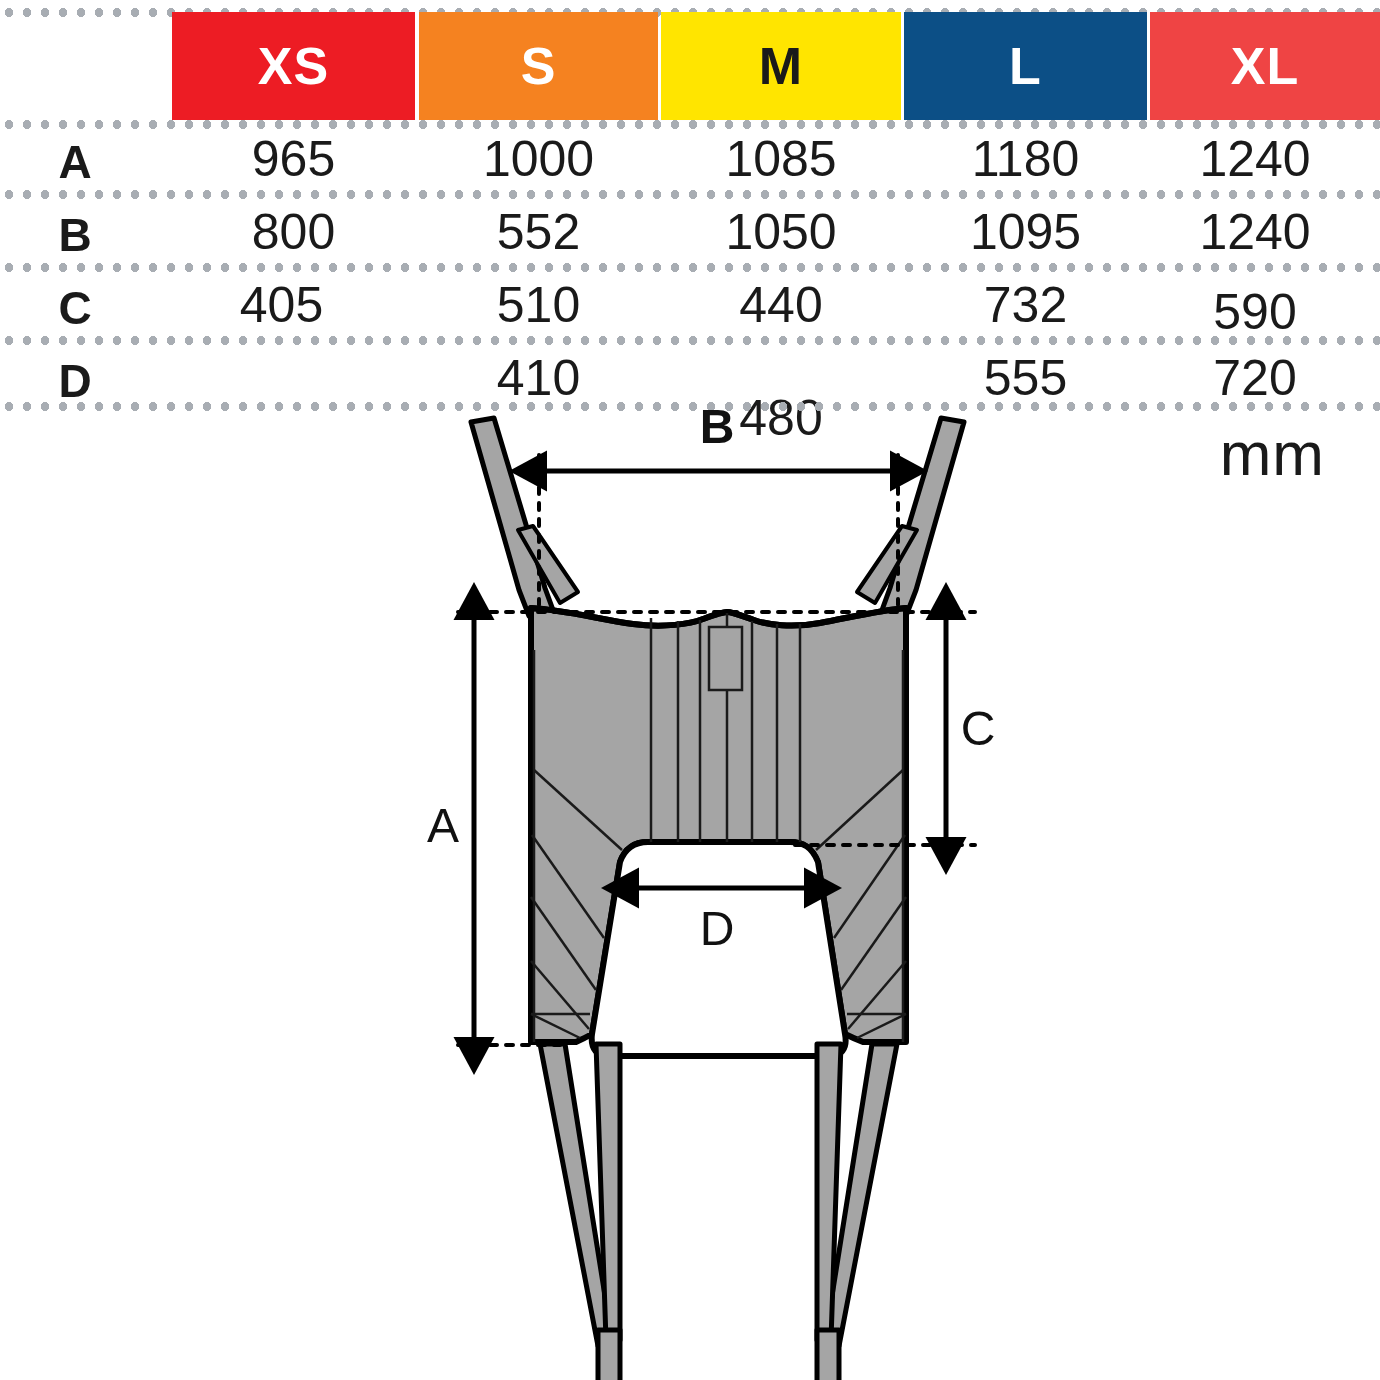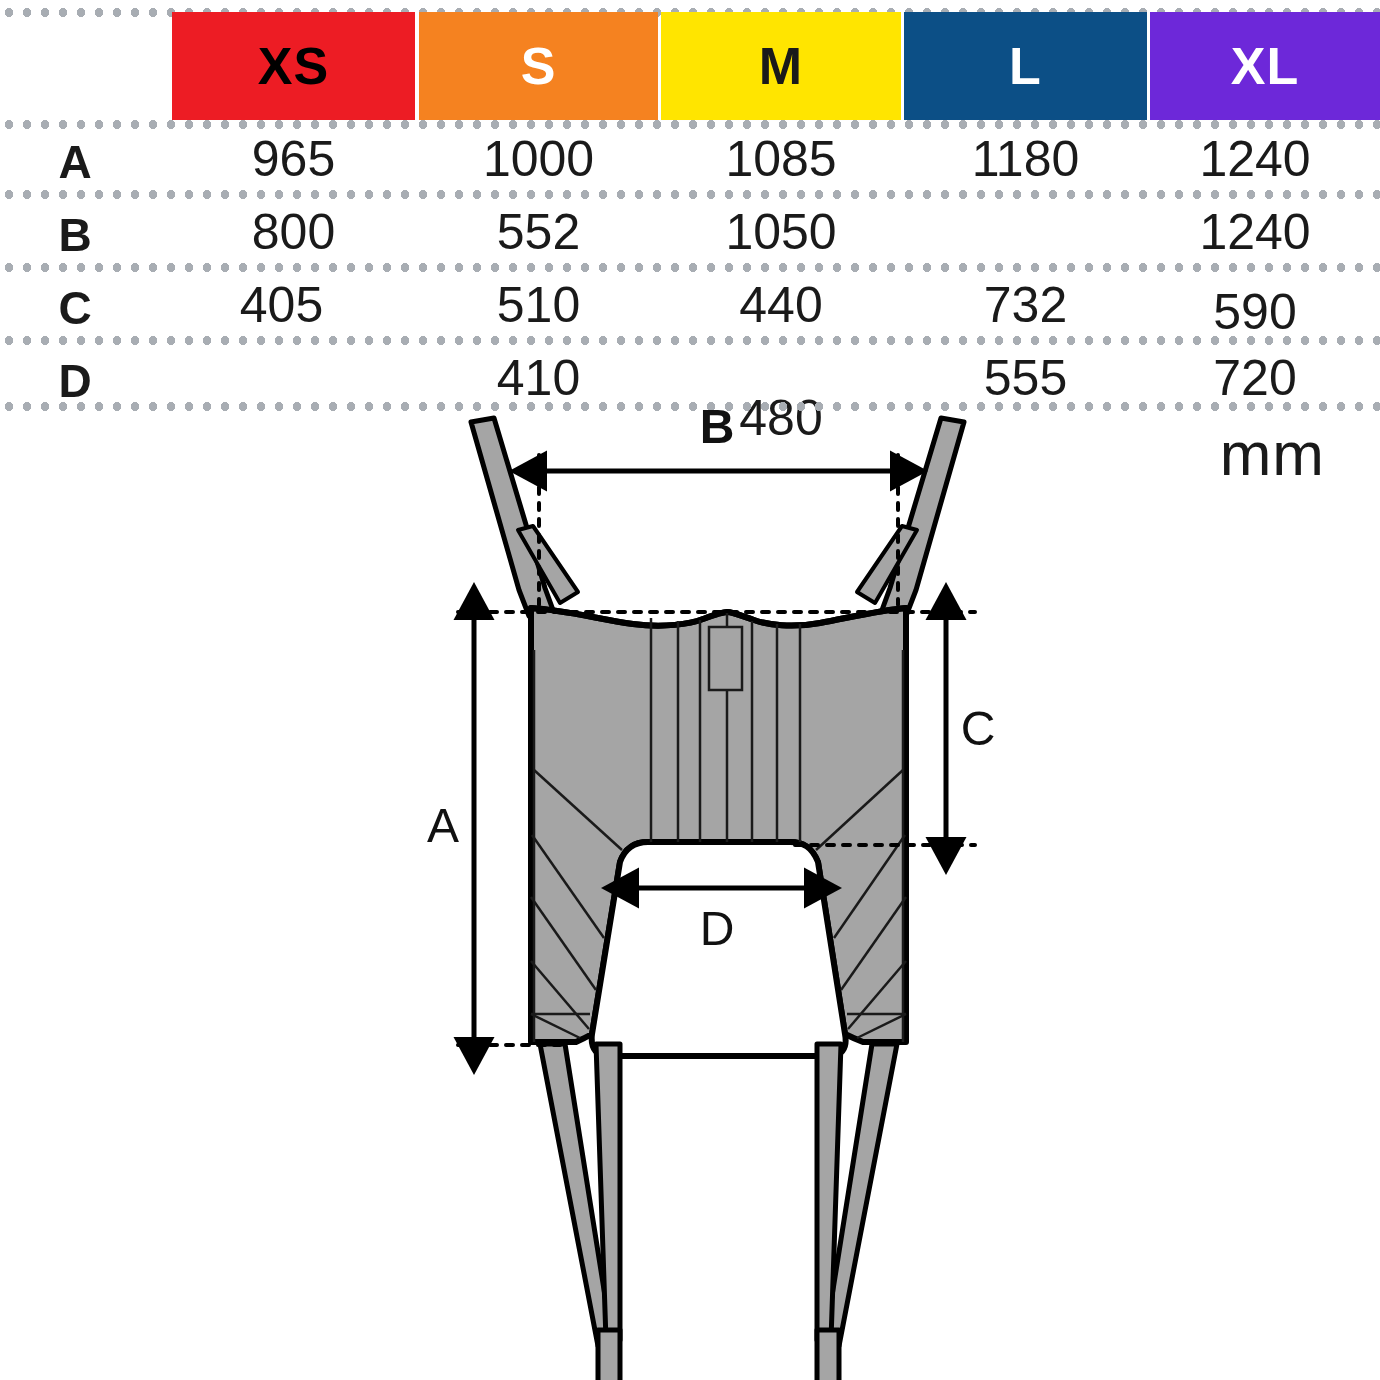--- a/index.html
+++ b/index.html
@@ -100,49 +100,50 @@
   }
 </style>
 </head>
 <body>
 
 <div id="size-table">
 
   <div class="dotrule" style="top:8px;"></div>
 
   <div class="color-cell" style="left: 172px; width: 243px; background: rgb(237, 28, 36);">
-    <span style="color: #000000;">XS</span>
+    <span style="color: #ffffff;">XS</span>
   </div>
   <div class="color-cell" style="left: 419px; width: 239px; background: rgb(245, 130, 32);">
     <span style="color: rgb(255, 255, 255);">S</span>
   </div>
   <div class="color-cell" style="left: 661px; width: 240px; background: rgb(255, 229, 0);">
     <span style="color: rgb(26, 26, 26);">M</span>
   </div>
   <div class="color-cell" style="left: 904px; width: 243px; background: rgb(12, 79, 134);">
     <span style="color: rgb(255, 255, 255);">L</span>
   </div>
-  <div class="color-cell" style="left: 1150px; width: 230px; background: #6d28d9;">
+  <div class="color-cell" style="left: 1150px; width: 230px; background: #ef4444;">
     <span style="color: rgb(255, 255, 255);">XL</span>
   </div>
 
   <div class="dotrule" style="top:120px;"></div>
 
   <div class="row-letter" style="top:135px;">A</div>
   <div class="value-cell" style="left:172px; width:243px; top:130px;">965</div>
   <div class="value-cell" style="left:419px; width:239px; top:130px;">1000</div>
   <div class="value-cell" style="left:661px; width:240px; top:130px;">1085</div>
   <div class="value-cell" style="left:904px; width:243px; top:130px;">1180</div>
   <div class="value-cell" style="left:1140px; width:230px; top:130px;">1240</div>
   <div class="dotrule" style="top:190px;"></div>
 
   <div class="row-letter" style="top:208px;">B</div>
   <div class="value-cell" style="left:172px; width:243px; top:203px;">800</div>
   <div class="value-cell" style="left:419px; width:239px; top:203px;">552</div>
   <div class="value-cell" style="left:661px; width:240px; top:203px;">1050</div>
+  <div class="value-cell" style="left:904px; width:243px; top:203px;">1095</div>
   <div class="value-cell" style="left:1140px; width:230px; top:203px;">1240</div>
   <div class="dotrule" style="top:263px;"></div>
 
   <div class="row-letter" style="top:281px;">C</div>
   <div class="value-cell" style="left:160px; width:243px; top:276px;">405</div>
   <div class="value-cell" style="left:419px; width:239px; top:276px;">510</div>
   <div class="value-cell" style="left:661px; width:240px; top:276px;">440</div>
   <div class="value-cell" style="left:904px; width:243px; top:276px;">732</div>
   <div class="value-cell" style="left:1140px; width:230px; top:276px;margin-top:7px;">590</div>
   <div class="dotrule" style="top:336px;"></div>

